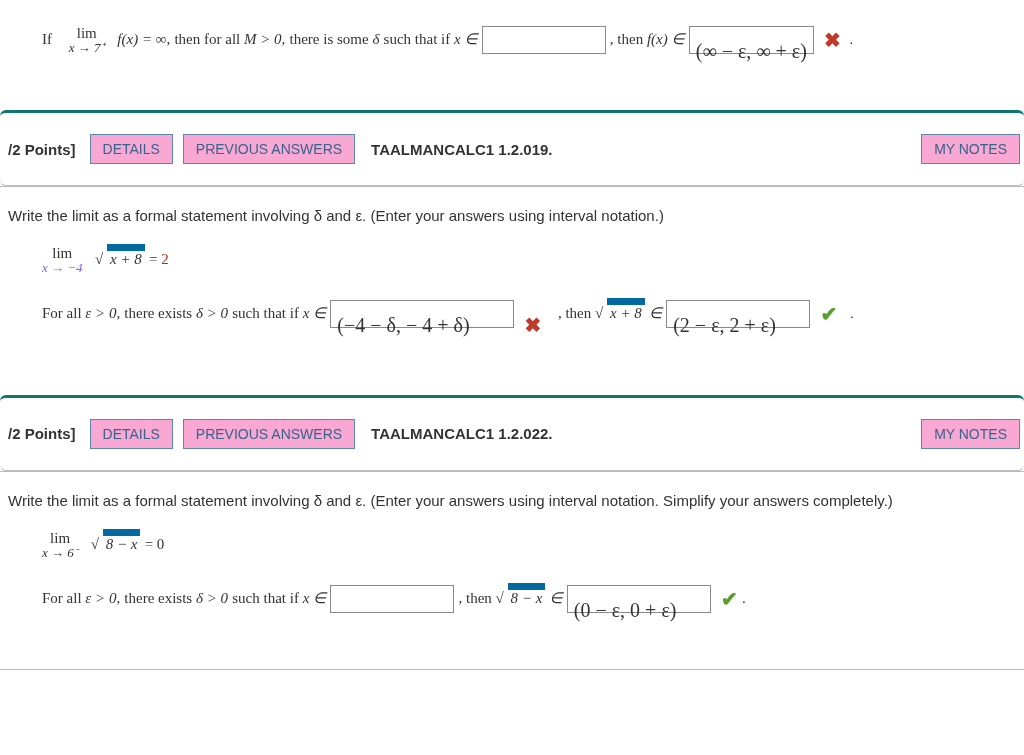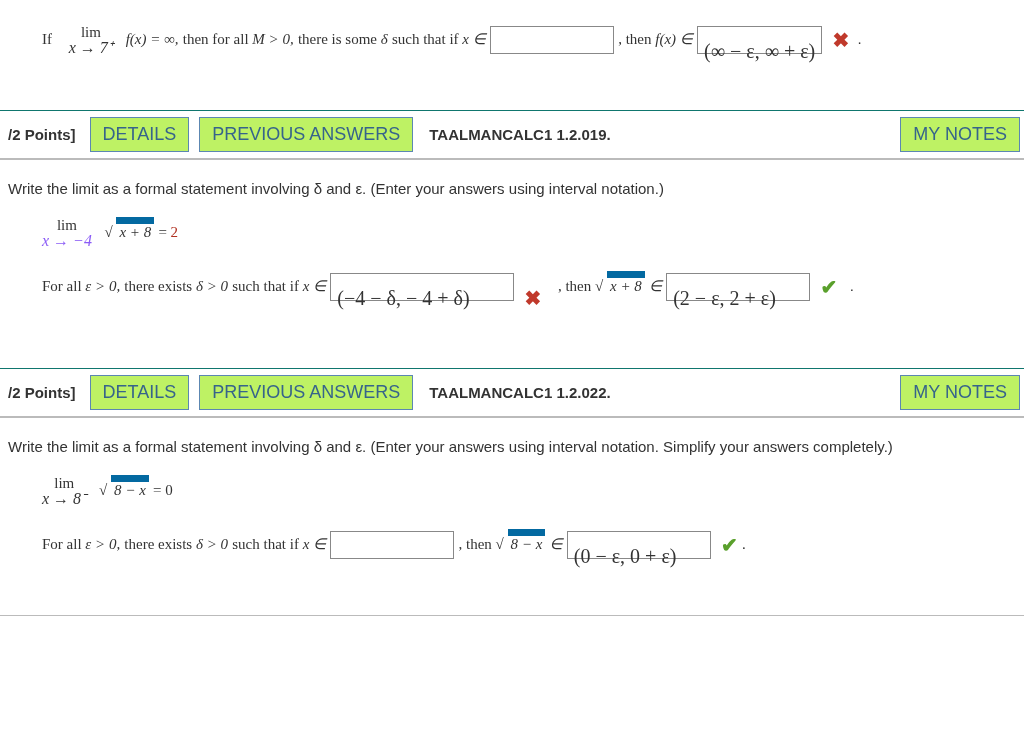--- a/index.html
+++ b/index.html
@@ -12,55 +12,56 @@
     width: 1024px;
   }
   .section {
     border-top: 1px solid #bbb;
     padding: 14px 6px 40px 6px;
   }
   .section.first { border-top: none; padding-top: 10px; }
   .header-bar {
     display: flex;
     align-items: center;
-    border-top: 1px solid #0f766e;
+    border-top: 3px solid #0f766e;
     border-bottom: 1px solid #bbb;
-    padding: 6px 4px;
+    padding: 21px 4px;
     gap: 10px;
     background: #fff;
+    border-radius: 6px;
   }
   .points {
     font-weight: bold;
     color: #333;
     padding: 0 4px;
   }
   .btn {
     color: #36c;
     border: 1px solid #4a6;
     border-color: #5c87b2;
-    background: #bef264;
+    background: #f9a8d4;
     padding: 6px 12px;
-    font-size: 18px;
+    font-size: 14px;
     cursor: pointer;
   }
   .btn { border: 1px solid #5c87b2; color:#36648b;}
   .ref {
     font-weight: bold;
     color: #333;
     padding: 0 6px;
     text-align: right;
   }
   .spacer { flex: 1; }
   .instr { padding: 6px 2px 10px 2px; }
   .indent { padding-left: 56px; }
   .math { font-family: "Times New Roman", serif; font-style: italic; }
   .mathup { font-family: "Times New Roman", serif; font-style: normal; }
   .lim { display:inline-block; text-align:center; vertical-align: middle; line-height:1; }
   .lim .top { display:block; font-style:normal; }
-  .lim .bot { display:block; font-size:16px; }
+  .lim .bot { display:block; font-size:13px; }
   .sqrt {
     display:inline-block;
     position:relative;
     padding-left:12px;
   }
   .sqrt::before {
     content:"√";
     position:absolute;
     left:0;
     top:0;
@@ -165,21 +166,21 @@
   <span class="ref">TAALMANCALC1 1.2.022.</span>
   <span class="spacer"></span>
   <button class="btn">MY NOTES</button>
 </div>
 
 <div class="section">
   <div class="instr">Write the limit as a formal statement involving δ and ε. (Enter your answers using interval notation. Simplify your answers completely.)</div>
   <div class="row indent">
     <span class="lim math">
       <span class="top mathup">lim</span>
-      <span class="bot math">x → 8⁻</span>
+      <span class="bot math">x → 6⁻</span>
     </span>
     &nbsp;
     <span class="math sqrt"><span class="rad">8 − x</span></span>
     <span class="mathup"> = </span>
     <span class="mathup">0</span>
   </div>
   <div class="row">
     <span class="mathup">For all </span>
     <span class="math">ε &gt; 0,</span>
     <span class="mathup"> there exists </span>

